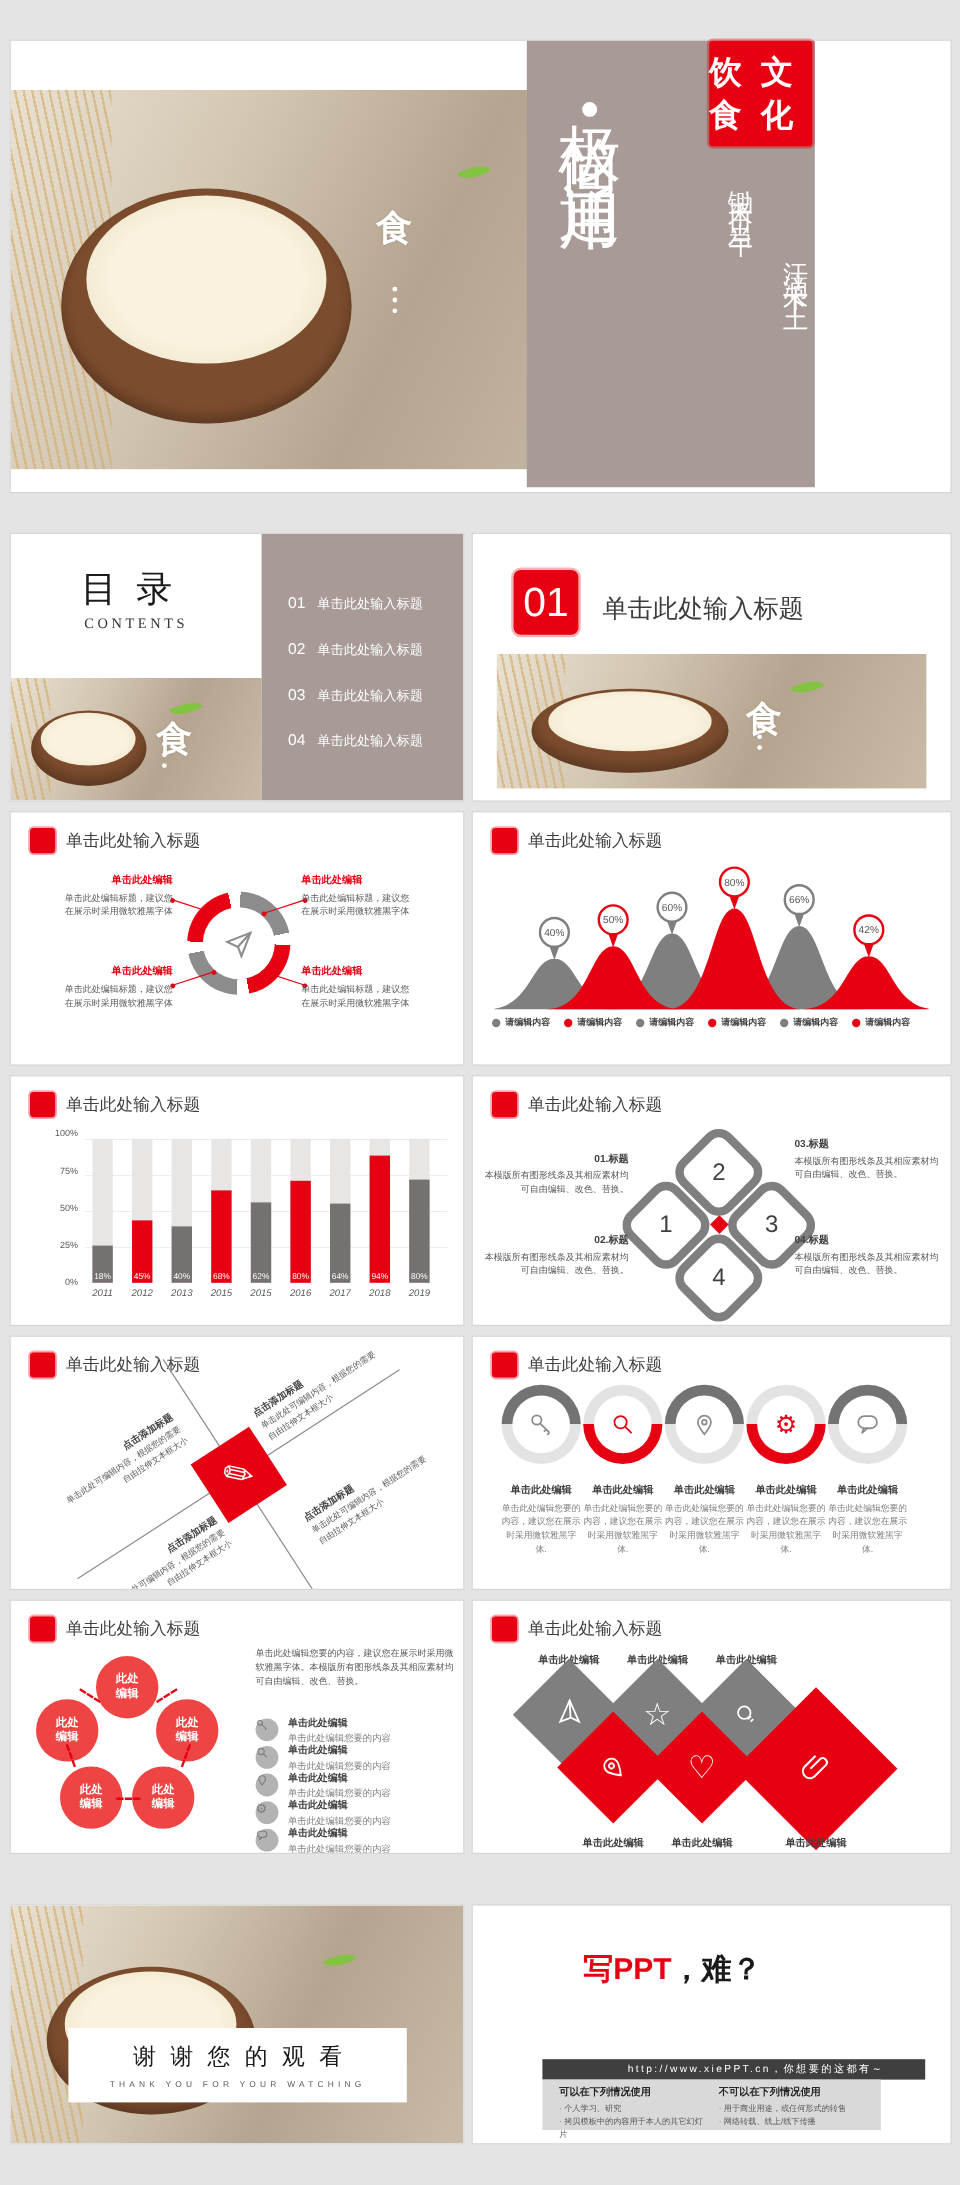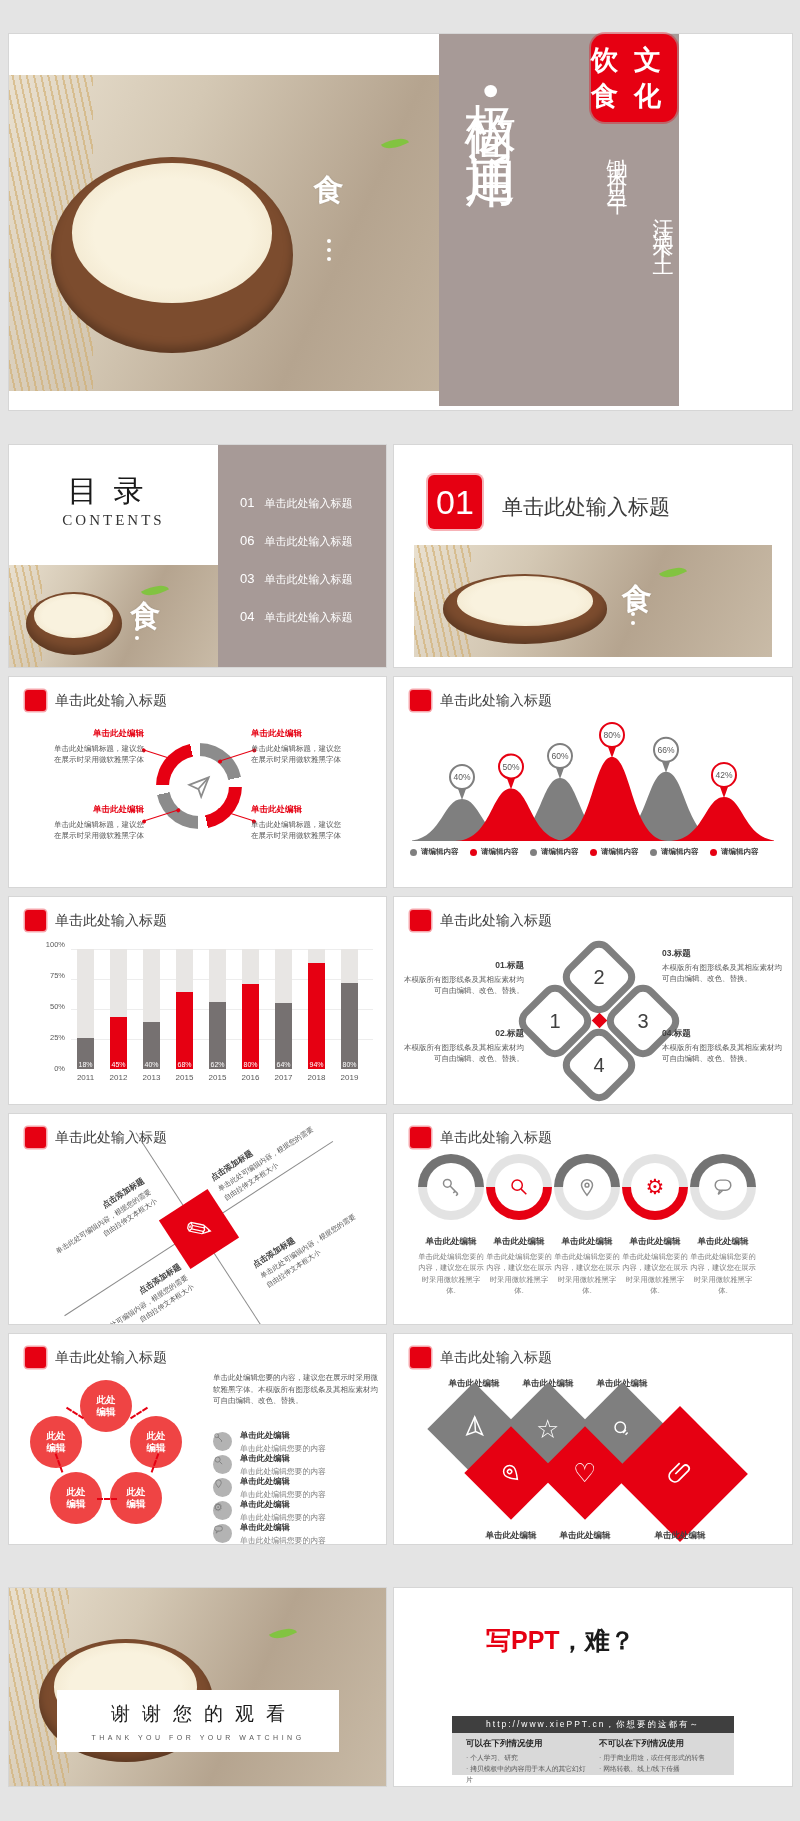--- a/index.html
+++ b/index.html
@@ -14,29 +14,29 @@
   .photo .bowl{position:absolute;width:46%;height:62%;left:8%;top:26%;background:#7c4c2e;border-radius:50%;box-shadow:inset 0 -6px 10px rgba(0,0,0,.25);}
   .photo .flour{position:absolute;width:38%;height:44%;left:12%;top:28%;background:radial-gradient(#f9f2de 55%,#ecdfc2 100%);border-radius:50%;}
   .photo .leaf{position:absolute;width:26px;height:11px;background:#82c341;border-radius:0 100% 0 100%;transform:rotate(-28deg);right:24%;top:20%;}
   .photo .mark{position:absolute;left:58%;top:30%;color:#fff;font-size:30px;font-weight:bold;text-shadow:0 0 2px rgba(0,0,0,.15);}
   .photo .mdots{position:absolute;left:60.5%;top:52%;display:flex;flex-direction:column;gap:5px;}
   .photo .mdots i{width:4px;height:4px;border-radius:50%;background:#fff;}
   
   .cover{height:376px;margin:34px 8px 35px 9px;background:#fff;position:relative;box-shadow:0 0 0 1px #d6d6d6;}
   .cover .photo{left:0;top:41px;width:525px;height:316px;}
   .cover .panel{position:absolute;left:430px;top:0;width:240px;height:372px;background:#a79a97;}
-  .cover .bigseal{position:absolute;left:582px;top:0;width:86px;height:88px;background:#e60012;border-radius:14px;box-shadow:0 0 0 2px rgba(230,0,18,.35);display:grid;grid-template-columns:1fr 1fr;align-content:center;justify-items:center;color:#fff;font-size:27px;font-weight:bold;line-height:1.35;}
+  .cover .bigseal{position:absolute;left:582px;top:0;width:86px;height:88px;background:#e60012;border-radius:3px;box-shadow:0 0 0 2px rgba(230,0,18,.35);display:grid;grid-template-columns:1fr 1fr;align-content:center;justify-items:center;color:#fff;font-size:27px;font-weight:bold;line-height:1.35;}
   .cover .vtitle{position:absolute;left:446px;top:28px;height:330px;writing-mode:vertical-rl;color:#fff;font-size:52px;letter-spacing:10px;font-family:"Liberation Serif","DejaVu Serif",serif;}
   .cover .vsub1{position:absolute;left:594px;top:108px;writing-mode:vertical-rl;color:#fff;font-size:21px;letter-spacing:9px;font-family:"Liberation Serif","DejaVu Serif",serif;}
   .cover .vsub2{position:absolute;left:640px;top:168px;writing-mode:vertical-rl;color:#fff;font-size:21px;letter-spacing:9px;font-family:"Liberation Serif","DejaVu Serif",serif;}
   
   .toc{height:222px;}
   .toc .head{position:absolute;left:0;top:0;width:209px;text-align:center;}
   .toc .head .zh{margin-top:26px;font-size:30px;letter-spacing:16px;color:#1a1a1a;font-family:"Liberation Serif","DejaVu Serif",serif;}
-  .toc .head .en{font-size:15px;letter-spacing:3px;color:#333;font-family:"Liberation Serif","DejaVu Serif",serif;}
+  .toc .head .en{font-size:12px;letter-spacing:3px;color:#333;font-family:"Liberation Serif","DejaVu Serif",serif;}
   .toc .photo{left:0;top:120px;width:209px;height:102px;}
   .toc .panel{position:absolute;left:209px;top:0;width:168px;height:222px;background:#a79a97;padding-top:50px;box-sizing:border-box;}
   .toc .citem{display:flex;align-items:baseline;gap:10px;color:#fff;margin:0 0 22px 22px;}
   .toc .cnum{font-size:13px;} .toc .clab{font-size:11px;}
   
   .sect{height:222px;}
   .sect .numseal{position:absolute;left:34px;top:30px;width:54px;height:54px;background:#e60012;border-radius:6px;box-shadow:0 0 0 2px rgba(230,0,18,.3);color:#fff;font-size:34px;display:flex;align-items:center;justify-content:center;}
   .sect .stitle{position:absolute;left:108px;top:48px;font-size:21px;color:#3d3d3d;}
   .sect .photo{left:20px;top:100px;width:358px;height:112px;}
   
@@ -61,21 +61,21 @@
   .pli .dot{width:7px;height:7px;border-radius:50%;margin-top:2px;flex:none;}
   .pli .t1{font-size:7.5px;font-weight:bold;color:#404040;line-height:1.4;}
   
   .yaxis{position:absolute;left:22px;top:48px;width:34px;height:124px;text-align:right;font-size:7.5px;color:#595959;}
   .yaxis span{display:block;height:31px;line-height:0;}
   .barsplot{position:absolute;left:62px;top:52px;width:302px;height:120px;background:repeating-linear-gradient(to top,transparent 0 29px,#ededed 29px 30px);display:flex;align-items:flex-end;gap:16px;padding-left:6px;box-sizing:border-box;}
   .bcol{width:17px;position:relative;height:120px;}
   .btrack{position:absolute;bottom:0;width:17px;height:120px;background:#e8e6e4;}
   .bfill{position:absolute;bottom:0;width:17px;}
   .bval{position:absolute;bottom:1px;width:100%;text-align:center;font-size:7px;color:#fff;}
-  .byear{position:absolute;top:124px;width:33px;left:-8px;text-align:center;font-size:8px;color:#595959;}
+  .byear{position:absolute;top:124px;width:33px;left:-8px;text-align:center;font-size:8px;color:#595959;font-style:italic;}
   
   .dia{position:absolute;width:60px;height:60px;border:7px solid #7f7f7f;border-radius:15px;transform:rotate(45deg);box-sizing:border-box;}
   .dia span{position:absolute;inset:0;display:flex;align-items:center;justify-content:center;transform:rotate(-45deg);font-size:20px;color:#404040;}
   .diared{position:absolute;width:11px;height:11px;background:#e60012;transform:rotate(45deg);}
   .dtxt{position:absolute;width:122px;font-size:7.5px;color:#595959;line-height:1.5;}
   .dtxt b{display:block;font-size:8.5px;color:#404040;margin-bottom:2px;}
   .dtxt.l{text-align:right;}
   
   .pengroup{position:absolute;left:40px;top:30px;width:300px;height:170px;transform:rotate(-33deg);transform-origin:50% 50%;}
   .pline1{position:absolute;left:-10px;top:84px;width:320px;height:1px;background:#8c8c8c;}
@@ -111,21 +111,21 @@
   
   .thx .photo{left:0;top:0;width:377px;height:198px;}
   .thxbox{position:absolute;left:48px;top:102px;width:282px;height:62px;background:#fff;display:flex;flex-direction:column;align-items:center;justify-content:center;}
   .thxbox .zh{font-size:19px;letter-spacing:12px;color:#1a1a1a;margin-left:12px;}
   .thxbox .en{font-size:7px;letter-spacing:3.5px;color:#595959;margin-top:7px;}
   
   .ad .l1{position:absolute;left:92px;top:36px;font-size:25px;font-weight:bold;color:#1a1a1a;}
   .ad .l1 .red{color:#e60012;}
   .ad .l2{position:absolute;left:118px;top:82px;font-size:21px;font-weight:bold;color:#1a1a1a;}
   .ad .l2 .green{color:#00b050;}
-  .ad .banner{position:absolute;left:58px;top:128px;width:282px;height:17px;background:#3f3f3f;color:#fff;font-size:8.5px;letter-spacing:2px;display:flex;align-items:center;justify-content:center;}
+  .ad .banner{position:absolute;left:58px;top:128px;width:282px;height:17px;background:#3f3f3f;color:#fff;font-size:8.5px;letter-spacing:2px;display:flex;align-items:center;justify-content:center;padding-left:37px;}
   .ad .panel2{position:absolute;left:58px;top:145px;width:282px;height:42px;background:#d9d9d9;display:flex;padding:5px 0 0 14px;box-sizing:border-box;gap:8px;}
   .ad .colm{width:125px;}
   .ad .colm b{font-size:8.5px;color:#262626;display:block;margin-bottom:3px;}
   .ad .colm li{font-size:6.8px;color:#595959;list-style:none;line-height:1.6;}
   .ad .colm li::before{content:"· ";color:#7f7f7f;}
   .ad .colm ul{margin:0;padding:0;}
   svg.ic{display:block;}
 </style>
 </head>
 <body>
@@ -172,21 +172,21 @@
             <i></i>
             <i></i>
           </span>
       </div>
       <div class="panel">
         <div class="citem">
             <span class="cnum">01</span>
             <span class="clab">单击此处输入标题</span>
           </div>
         <div class="citem">
-            <span class="cnum">06</span>
+            <span class="cnum">02</span>
             <span class="clab">单击此处输入标题</span>
           </div>
         <div class="citem">
             <span class="cnum">03</span>
             <span class="clab">单击此处输入标题</span>
           </div>
         <div class="citem">
             <span class="cnum">04</span>
             <span class="clab">单击此处输入标题</span>
           </div>

